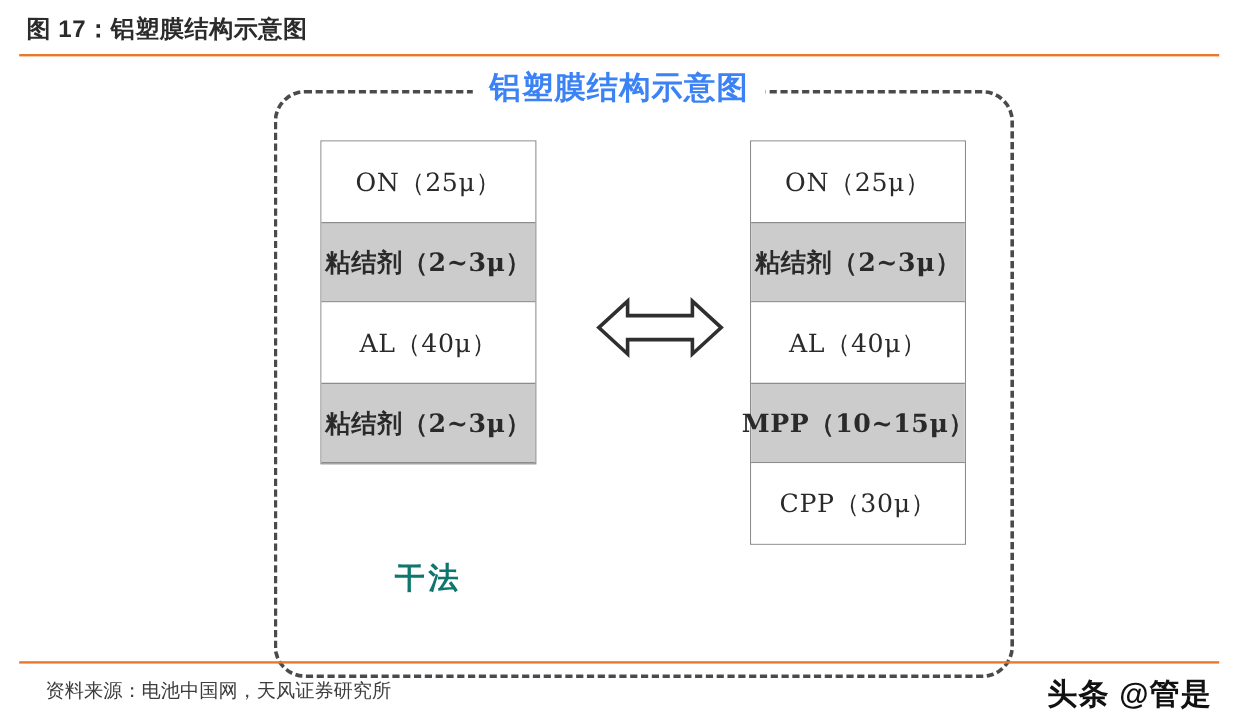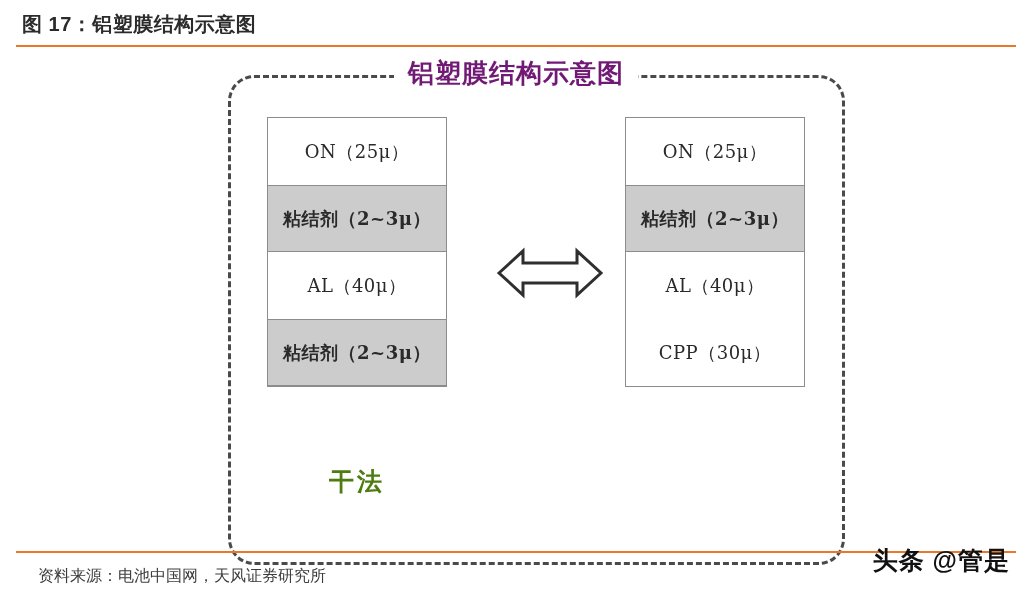--- a/index.html
+++ b/index.html
@@ -67,21 +67,21 @@
 
   .diagram-title {
     position: absolute;
     left: 0;
     top: 8px;
     width: 1032px;
     text-align: center;
     font-family: "DejaVu Serif", "Liberation Serif", serif;
     font-size: 26px;
     font-weight: bold;
-    color: #701a75;
+    color: #3b82f6;
     letter-spacing: 1px;
   }
   .diagram-title .title-bg {
     background: #ffffff;
     padding: 0 14px;
   }
 
   
   .stack {
     position: absolute;
@@ -94,41 +94,41 @@
   .stack-left  { left: 267px; }
   .stack-right { left: 625px; }
 
   .layer {
     height: 67px;
     box-sizing: border-box;
     display: flex;
     align-items: center;
     justify-content: center;
     font-family: "DejaVu Serif", "Liberation Serif", serif;
-    font-size: 18px;
+    font-size: 21px;
     color: #2a2a2a;
     white-space: nowrap;
     letter-spacing: 0.5px;
   }
   .layer.white { background: #ffffff; }
   .layer.gray  {
     background: #cccccc;
     border-top: 1px solid #8c8c8c;
     border-bottom: 1px solid #8c8c8c;
     font-weight: bold;
   }
 
   .method-label {
     position: absolute;
     top: 417px;
     width: 180px;
     text-align: center;
     font-size: 25px;
     font-weight: bold;
-    color: #4d7c0f;
+    color: #0f766e;
     letter-spacing: 3px;
   }
   .method-left  { left: 267px; }
   .method-right { left: 625px; }
 
   .arrow {
     position: absolute;
     left: 495px;
     top: 196px;
     width: 110px;
@@ -141,21 +141,21 @@
     left: 24px;
     top: 566px;
     font-size: 16px;
     color: #3d3d3d;
     white-space: nowrap;
     margin-left: 14px;
   }
   .watermark {
     position: absolute;
     right: 22px;
-    top: 544px;
+    top: 562px;
     font-size: 25px;
     font-weight: bold;
     color: #111111;
     letter-spacing: 1px;
     white-space: nowrap;
   }
 </style>
 </head>
 <body>
 
@@ -183,20 +183,21 @@
   <div class="arrow">
     <svg width="110" height="58" viewBox="0 0 110 58" xmlns="http://www.w3.org/2000/svg">
       <polygon points="4,29 28,7 28,19 82,19 82,7 106,29 82,51 82,39 28,39 28,51" fill="#ffffff" stroke="#2f2f2f" stroke-width="3" stroke-linejoin="miter"></polygon>
     </svg>
   </div>
 
   <div class="stack stack-right">
     <div class="layer white">ON（25μ）</div>
     <div class="layer gray">粘结剂（2~3μ）</div>
     <div class="layer white">AL（40μ）</div>
+    <div class="layer gray">MPP（10~15μ）</div>
     <div class="layer white">CPP（30μ）</div>
   </div>
 
 </div>
 
 <div class="rule rule-bottom"></div>
 <div class="source-note">资料来源：电池中国网，天风证券研究所</div>
 <div class="watermark">头条 @管是</div>
 
 </body></html>

